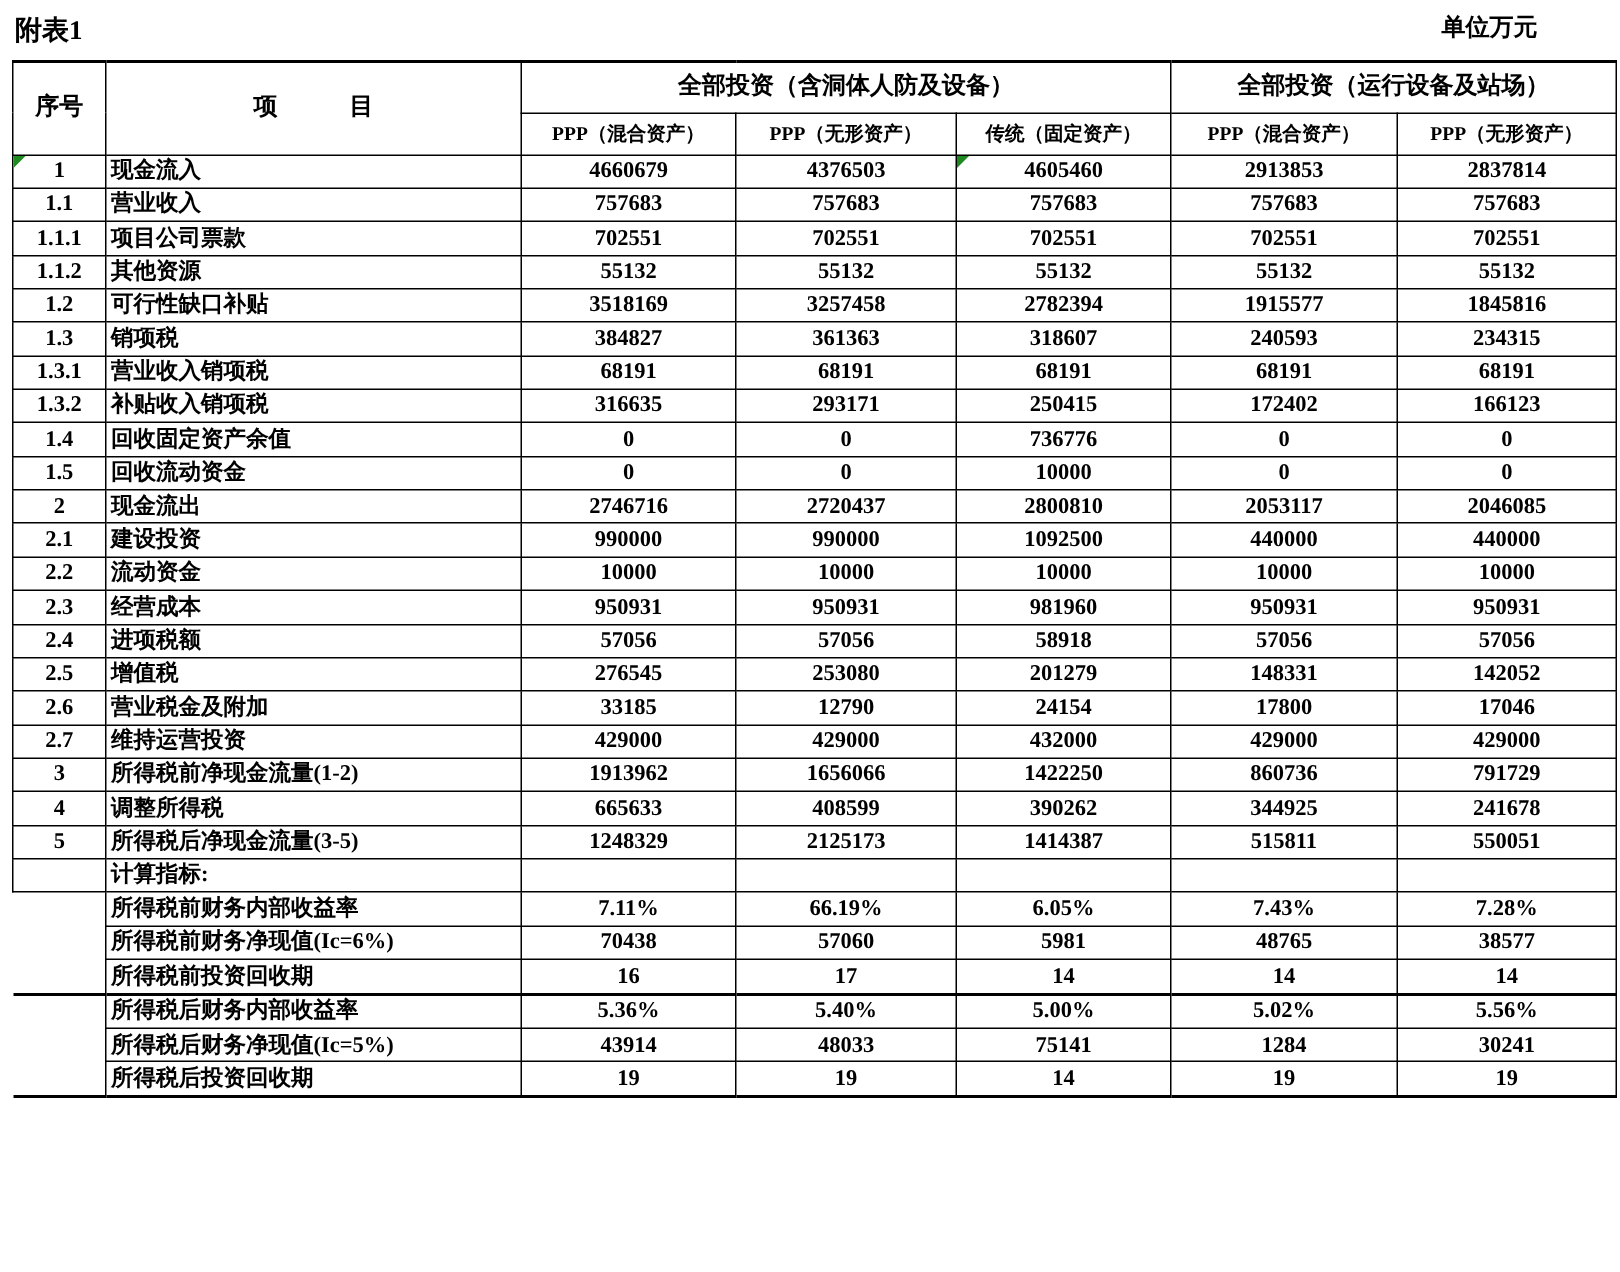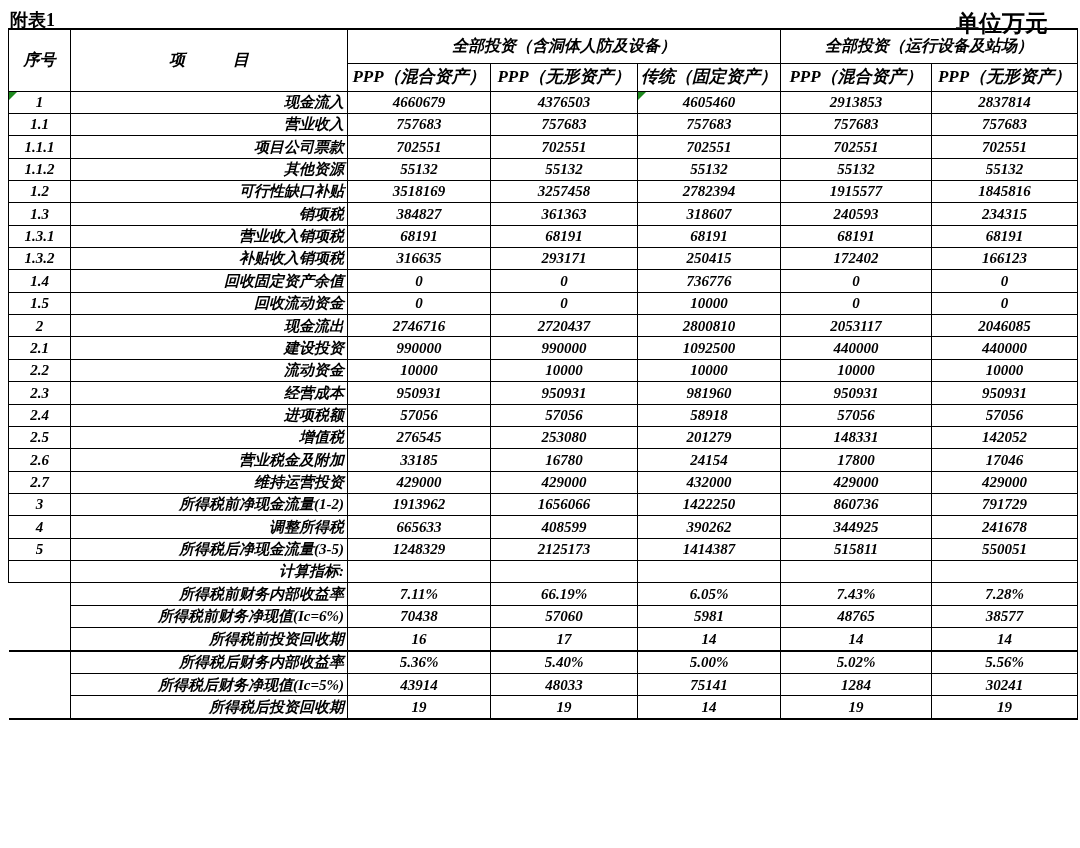--- a/index.html
+++ b/index.html
@@ -1,40 +1,40 @@
 <!DOCTYPE html>
 <html><head>
 <meta charset="utf-8">
 <style>
   html, body { margin: 0; padding: 0; overflow: hidden; }
   body {
     width: 1080px; height: 848px; background: #ffffff;
     font-family: "Liberation Serif", "DejaVu Serif", serif;
     font-weight: bold; color: #000;
   }
-  .topbar { position: relative; height: 28px; }
+  .topbar { position: relative; height: 40px; }
   .sheet-label { position: absolute; left: 10px; top: 8px; font-size: 18px; }
   .doc-title { position: absolute; left: 0; right: 0; top: 5px; text-align: center; font-size: 21px; letter-spacing: 1px; }
-  .unit-label { position: absolute; right: 32px; top: 8px; font-size: 23px; }
+  .unit-label { position: absolute; right: 55px; top: 8px; font-size: 16px; }
 
   table.cashflow {
     border-collapse: collapse; table-layout: fixed;
-    width: 1069px; height: 692px; margin-left: 8px; font-style: italic;
+    width: 1069px; height: 692px; margin-left: 8px;
   }
   .cashflow th, .cashflow td {
     border: 1px solid #000; padding: 0 3px;
     font-size: 15px; line-height: 1.1;
     overflow: hidden; white-space: nowrap;
     font-weight: bold; position: relative;
   }
   .cashflow thead th { text-align: center; font-size: 16px; }
-  .cashflow thead tr.sub-row th { font-size: 17px; padding: 0 1px; }
+  .cashflow thead tr.sub-row th { font-size: 13px; padding: 0 1px; }
   .cashflow thead tr:first-child th { border-top: 2px solid #000; }
   .seq { text-align: center; }
-  .item { text-align: right; }
+  .item { text-align: left; }
   .indent1 { padding-left: 24px; }
   .num { text-align: center; }
   .bl { border-left: 2px solid #000; }
   .br { border-right: 2px solid #000; }
   .cashflow tbody tr:last-child td { border-bottom: 2px solid #000; margin-top: 44px; }
   .cashflow tr.thick-top td { border-top: 2px solid #000; }
   td.void { border: none; background: transparent; }
   .flag {
     position: absolute; left: 0; top: 0; width: 0; height: 0;
     border-top: 8px solid #1f8a1f; border-right: 8px solid transparent;
@@ -215,21 +215,21 @@
         <td class="num">276545</td>
         <td class="num">253080</td>
         <td class="num">201279</td>
         <td class="num">148331</td>
         <td class="num br">142052</td>
       </tr>
       <tr>
         <td class="seq bl">2.6</td>
         <td class="item indent1">营业税金及附加</td>
         <td class="num">33185</td>
-        <td class="num">16780</td>
+        <td class="num">12790</td>
         <td class="num">24154</td>
         <td class="num">17800</td>
         <td class="num br">17046</td>
       </tr>
       <tr>
         <td class="seq bl">2.7</td>
         <td class="item indent1">维持运营投资</td>
         <td class="num">429000</td>
         <td class="num">429000</td>
         <td class="num">432000</td>

